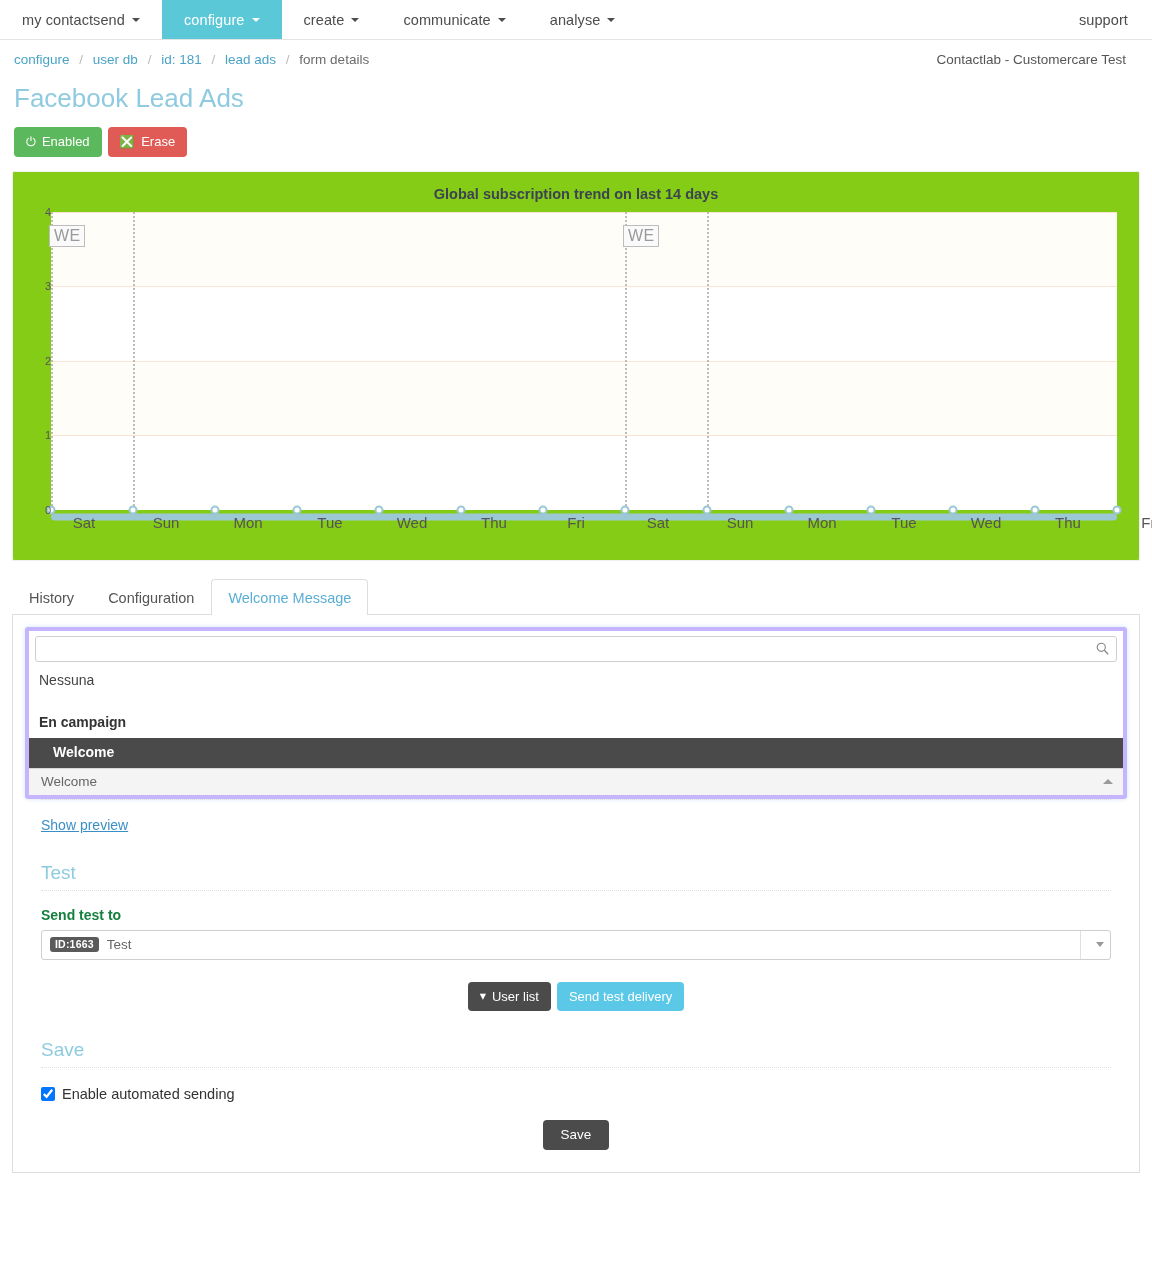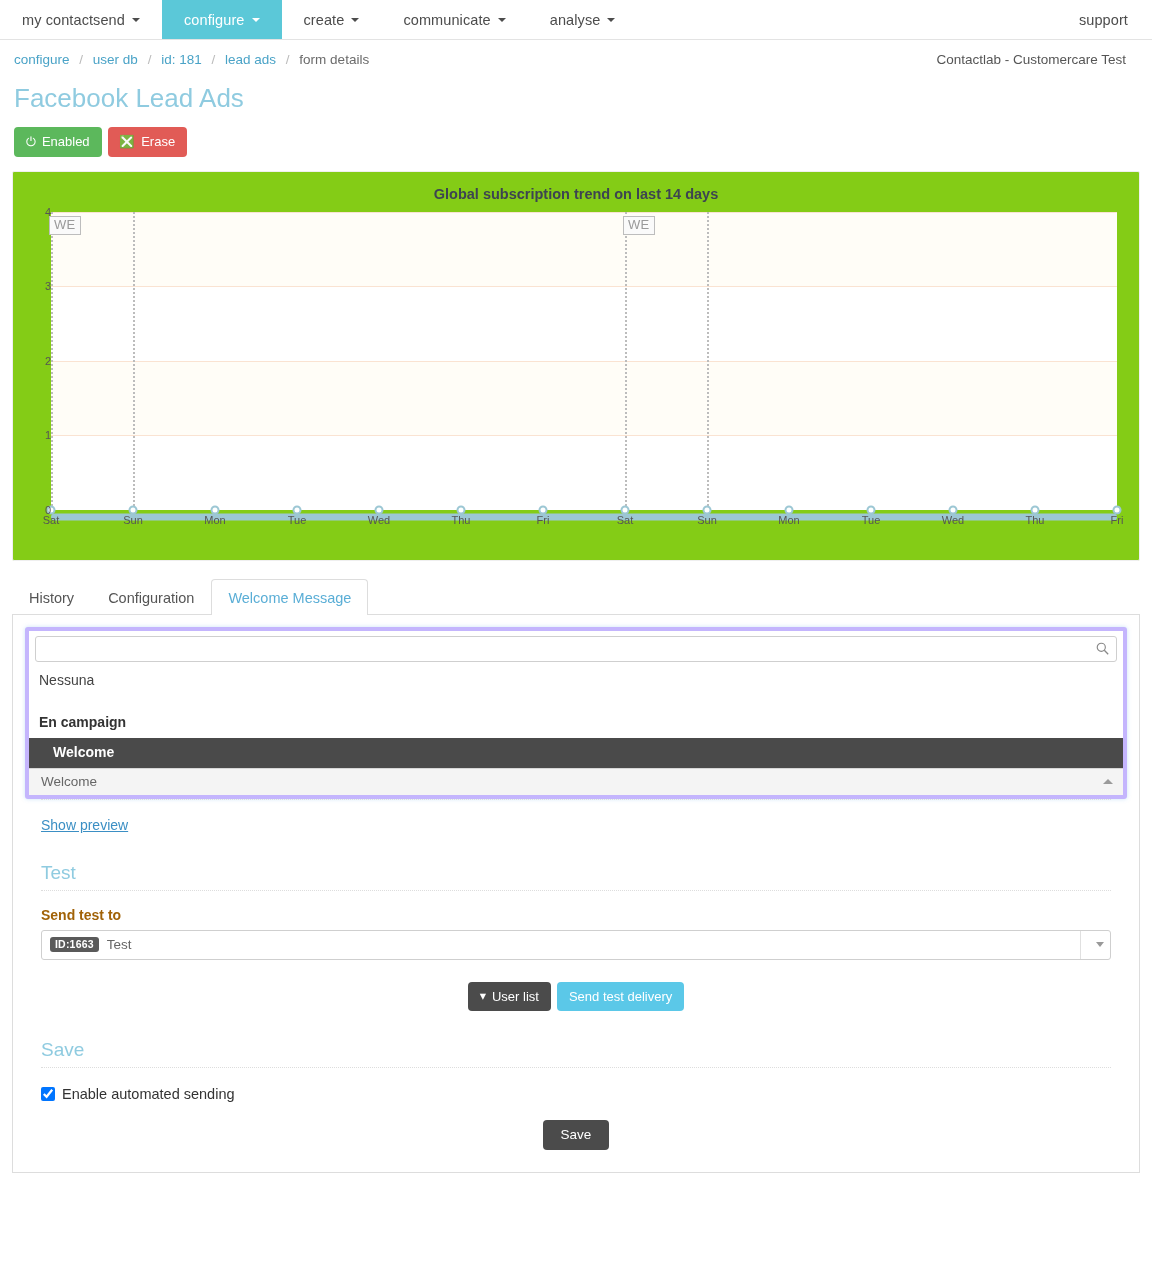--- a/index.html
+++ b/index.html
@@ -130,26 +130,26 @@
     color: #555;
   }
   .vdot {
     position: absolute;
     top: 0; bottom: 0;
     width: 0;
     border-left: 2px dotted #bcbcbc;
   }
   .we-tag {
     position: absolute;
-    top: 4px;
+    top: 13px;
     transform: translateX(-2px);
     border: 1px solid #bdbdbd;
     background: #fafafa;
     color: #9a9a9a;
-    font-size: 13px;
+    font-size: 16px;
     padding: 1px 4px 2px 4px;
     line-height: 1.1;
     letter-spacing: .3px;
   }
   .series-line {
     position: absolute;
     left: 0; right: 0;
     height: 7px;
     background: #9cc7d4;
     border-radius: 4px;
@@ -158,23 +158,24 @@
   .pt {
     position: absolute;
     width: 9px; height: 9px;
     border-radius: 50%;
     background: #ffffff;
     border: 2px solid #9cc7d4;
     transform: translate(-50%, -50%);
   }
   .xlabel {
     position: absolute;
-    font-size: 11px;
+    font-size: 15px;
     color: #555;
     transform: translateX(-50%);
+    margin-left: 33px;
   }
 
   
   .tabs-wrap { margin: 18px 12px 0 12px; }
   .tabs {
     display: flex; align-items: flex-end;
     border-bottom: 1px solid #ddd;
     position: relative;
     z-index: 2;
   }
@@ -279,21 +280,21 @@
     border-bottom: 1px dotted #ddd;
   }
   .sect-body { margin: 16px 16px 0 16px; }
   .link-line {
     color: #3b8fc4;
     text-decoration: underline;
     font-size: 14px;
     cursor: pointer;
   }
   .field-label {
-    font-size: 14px; font-weight: bold; color: #a16207;
+    font-size: 14px; font-weight: bold; color: #15803d;
     margin-bottom: 7px;
   }
   .recipient-box {
     border: 1px solid #cfcfcf;
     border-radius: 3px;
     background: #fff;
     height: 30px;
     display: flex; align-items: center;
     padding: 0 6px 0 8px;
     font-size: 13.5px;

